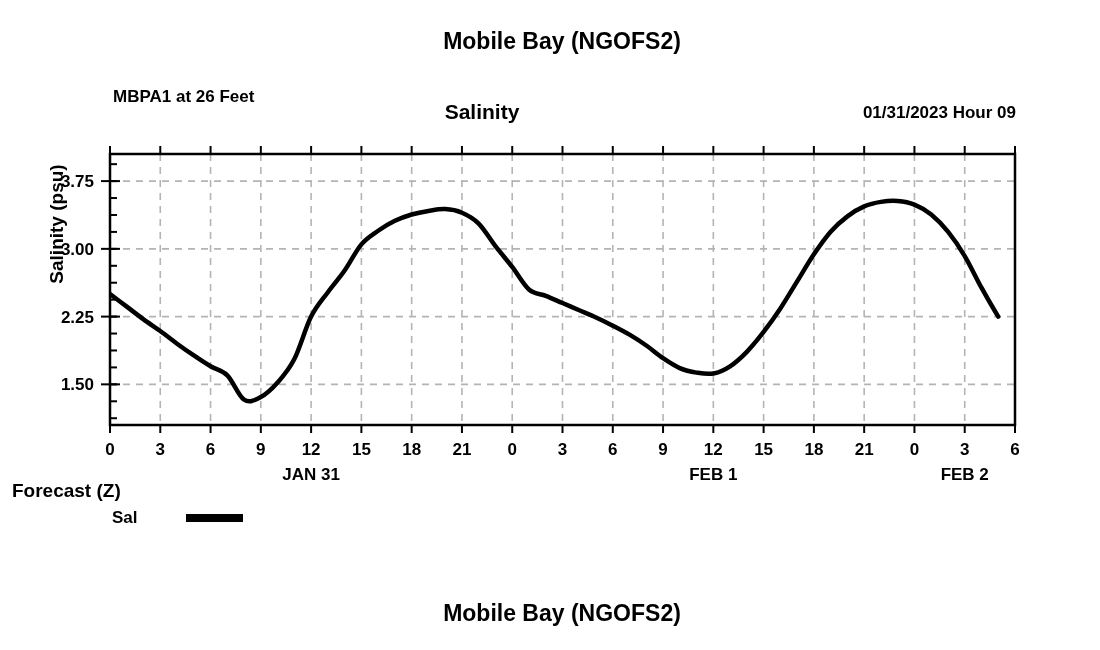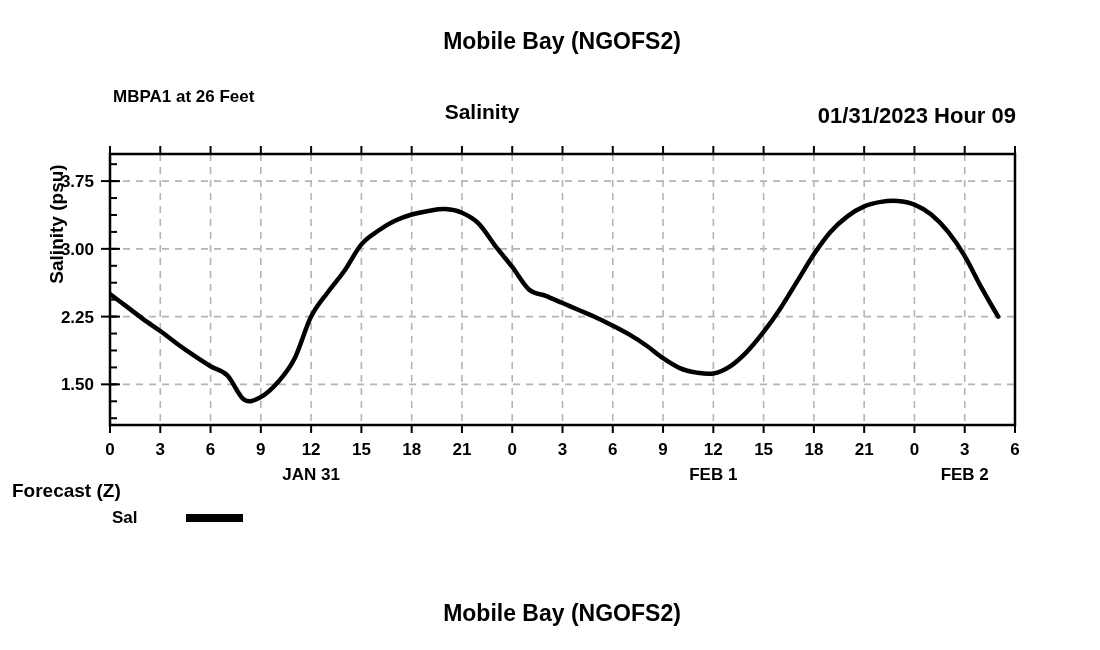--- a/index.html
+++ b/index.html
@@ -61,21 +61,21 @@
     position: absolute;
     left: 0; top: 100px;
     width: 940px;
     text-align: center;
     font-size: 21px;
     font-weight: bold;
   }
   .hdr-datetime {
     position: absolute;
     right: 96px; top: 103px;
-    font-size: 22px;
+    font-size: 17px;
     font-weight: bold;
     white-space: pre;
     margin-left: 9px;
   }
 
   
   .plot-wrap {
     position: absolute;
     left: 0; top: 0;
     width: 1100px;

